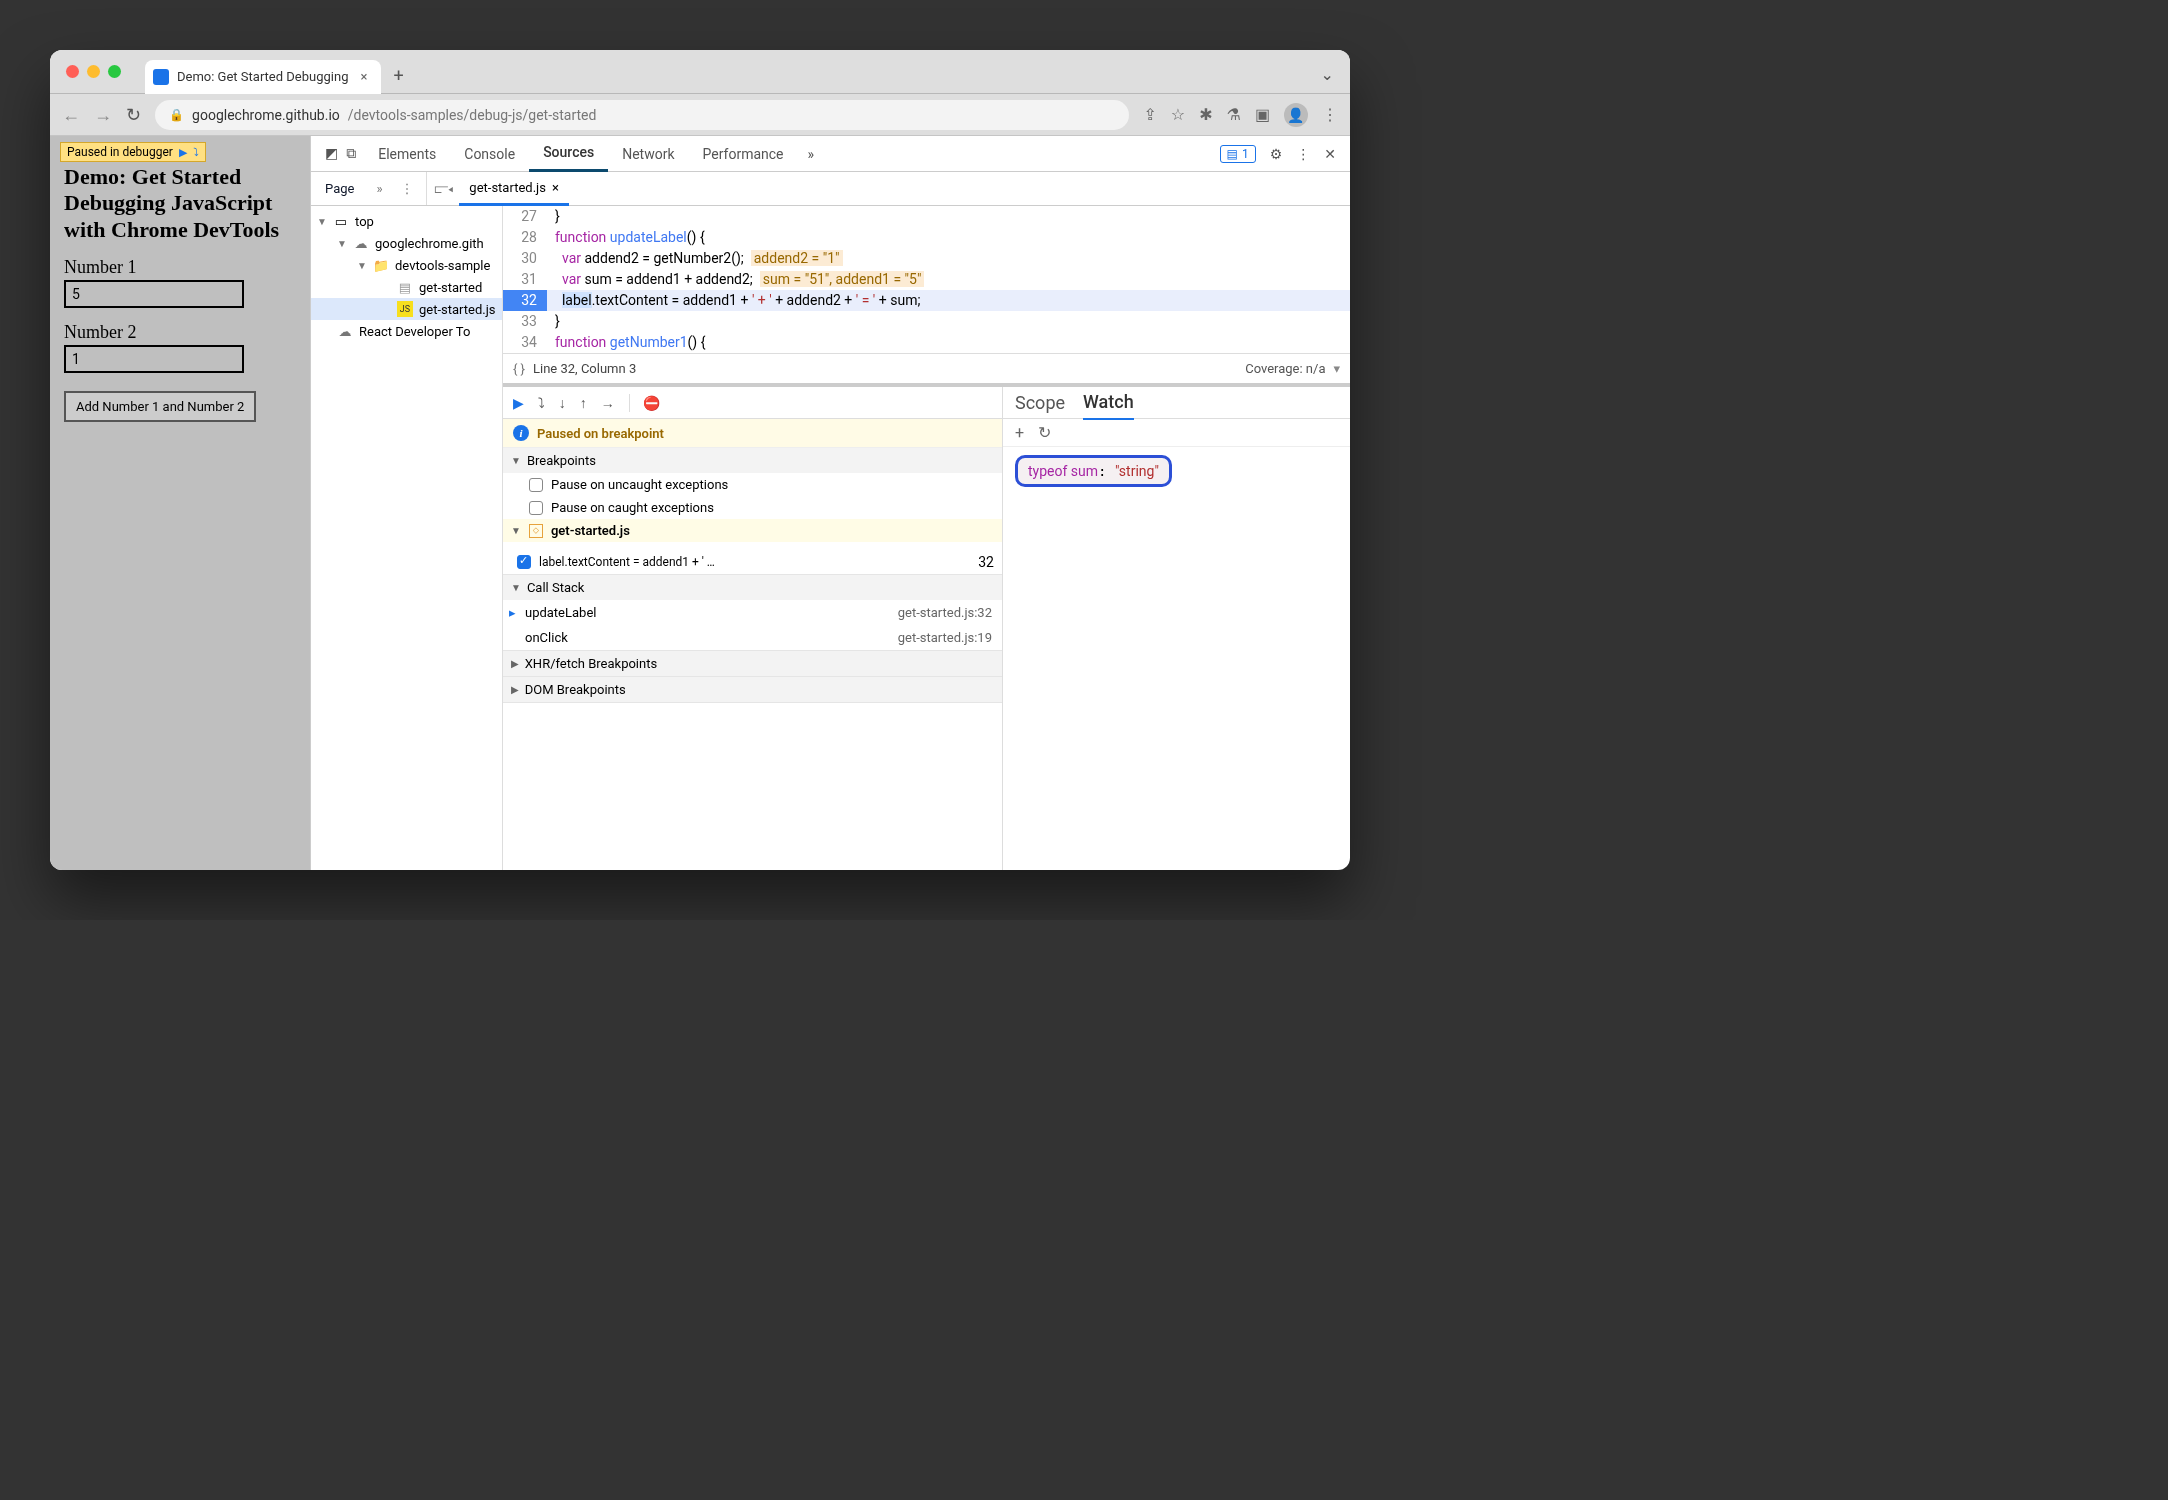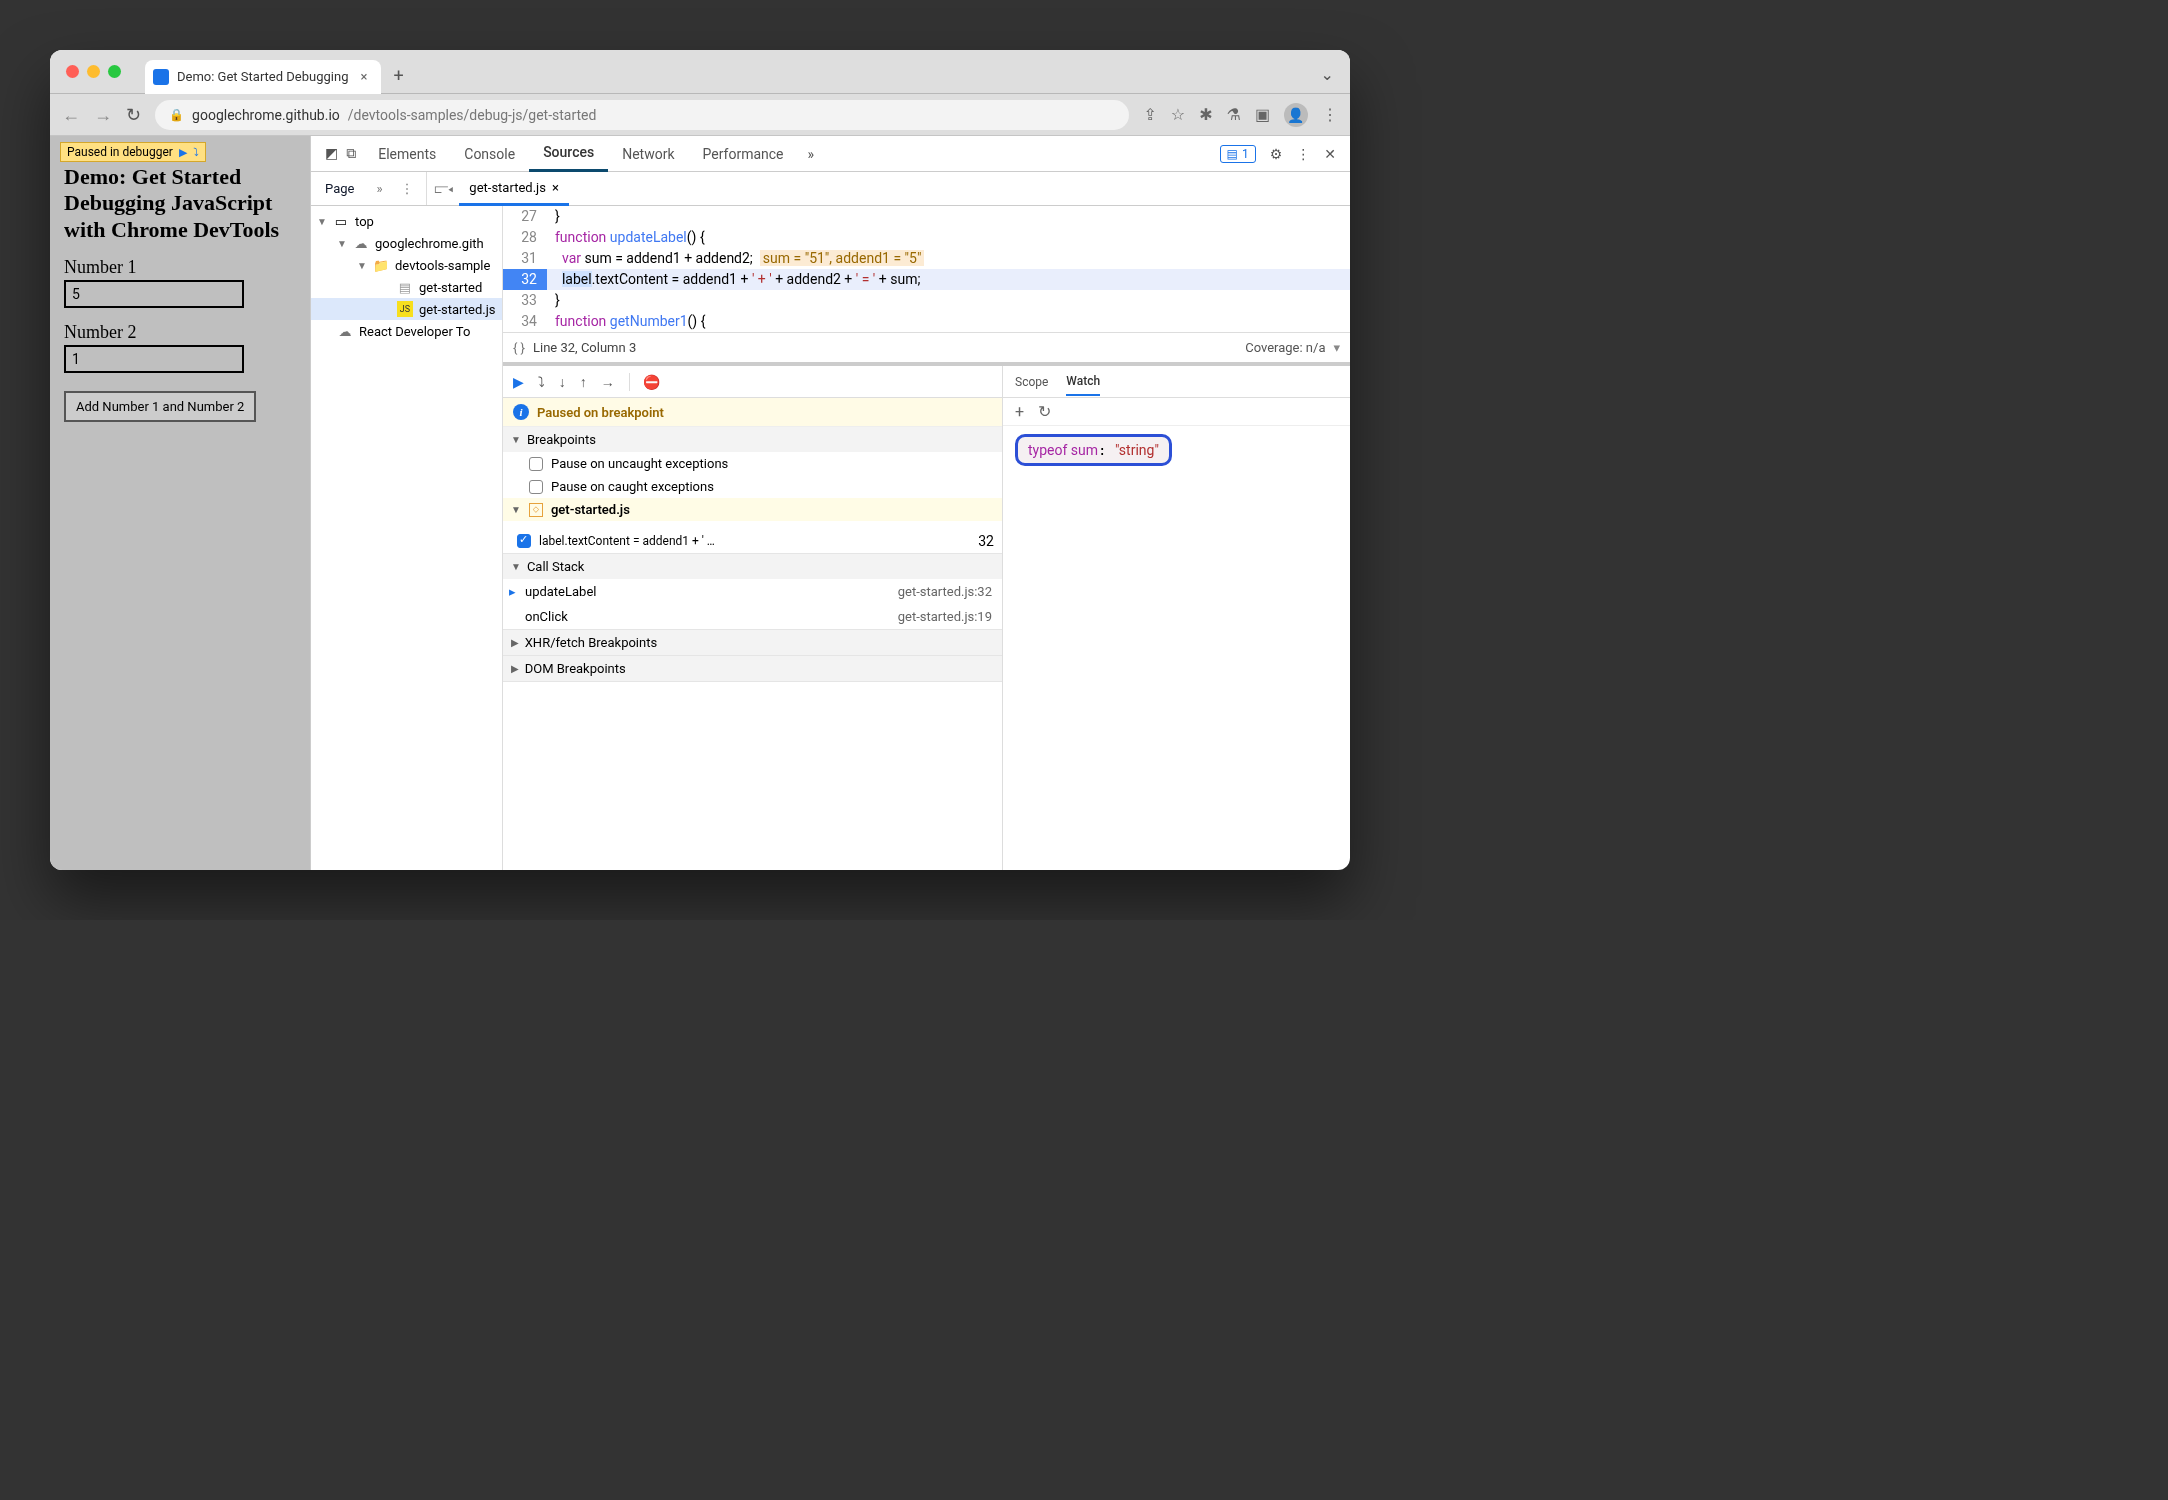--- a/index.html
+++ b/index.html
@@ -90,21 +90,21 @@
 .chk.on { background: #1a73e8; border-color: #1a73e8; position: relative; }
 .chk.on::after { content: '✓'; position: absolute; color: #fff; font-size: 11px; left: 1px; top: -2px; }
 .bp-file { background: #fffce6; padding: 4px 8px; display: flex; align-items: center; gap: 8px; }
 .bp-file .ico { width: 14px; height: 14px; border: 1px solid #e6a23c; color: #e6a23c; font-size: 9px; display: flex; align-items: center; justify-content: center; }
 .bp-entry { display: flex; align-items: center; padding: 4px 8px 4px 14px; gap: 8px; font-family: Menlo, monospace; font-size: 12px; margin-top: 8px; }
 .bp-entry .num { margin-left: auto; font-size: 14px;}
 .stack-row { display: flex; padding: 5px 10px 5px 22px; align-items: center; }
 .stack-row .loc { margin-left: auto; color: #666; }
 .stack-row.top::before { content: '▸'; color: #1a73e8; position: absolute; margin-left: -16px; }
 .watch-panel { flex: 1; display: flex; flex-direction: column; }
-.watch-tabs { height: 32px; display: flex; align-items: center; padding: 0 12px; gap: 18px; border-bottom: 1px solid #ddd; font-size: 12px; }
+.watch-tabs { height: 32px; display: flex; align-items: center; padding: 0 12px; gap: 18px; border-bottom: 1px solid #ddd; font-size: 18px; }
 .watch-tabs .wt { cursor: pointer; color: #555; padding: 6px 0; }
 .watch-tabs .wt.active { color: #333; border-bottom: 2px solid #1a73e8; font-weight: 500; }
 .watch-tools { height: 28px; display: flex; align-items: center; gap: 14px; padding: 0 12px; color: #666; border-bottom: 1px solid #eee; }
 .watch-entry { margin: 8px 12px; padding: 5px 10px; background: #f5f0f2; font-family: Menlo, monospace; font-size: 14px; border: 3px solid #2c4fd6; border-radius: 10px; width: fit-content; }
 .watch-entry .expr { color: #a626a4; }
 .watch-entry .val { color: #b22f2f; }
 .dvdr { height: 3px; background: #ccc; cursor: row-resize; }
 </style>
 </head>
 <body>
@@ -237,20 +237,24 @@
           <div class="code">
             <div class="cline">
                 <span class="ln">27</span>
                 <span class="cc">}</span>
               </div>
             <div class="cline">
                 <span class="ln">28</span>
                 <span class="cc"><span class="kw">function </span><span class="fn">updateLabel</span><span>() {</span></span>
               </div>
             <div class="cline">
+                <span class="ln">30</span>
+                <span class="cc"><span>  </span><span class="kw">var </span><span>addend2</span><span> = getNumber2();</span>  <span class="hint">addend2 = "1"</span></span>
+              </div>
+            <div class="cline">
                 <span class="ln">31</span>
                 <span class="cc"><span>  </span><span class="kw">var </span><span>sum</span><span> = addend1 + addend2;</span>  <span class="hint">sum = "51", addend1 = "5"</span></span>
               </div>
             <div class="cline hl">
                 <span class="ln bp">32</span>
                 <span class="cc"><span>  </span><span class="selvar">label</span><span>.textContent = addend1 + </span><span class="str">' + '</span><span> + addend2 + </span><span class="str">' = '</span><span> + sum;</span></span>
               </div>
             <div class="cline">
                 <span class="ln">33</span>
                 <span class="cc">}</span>

